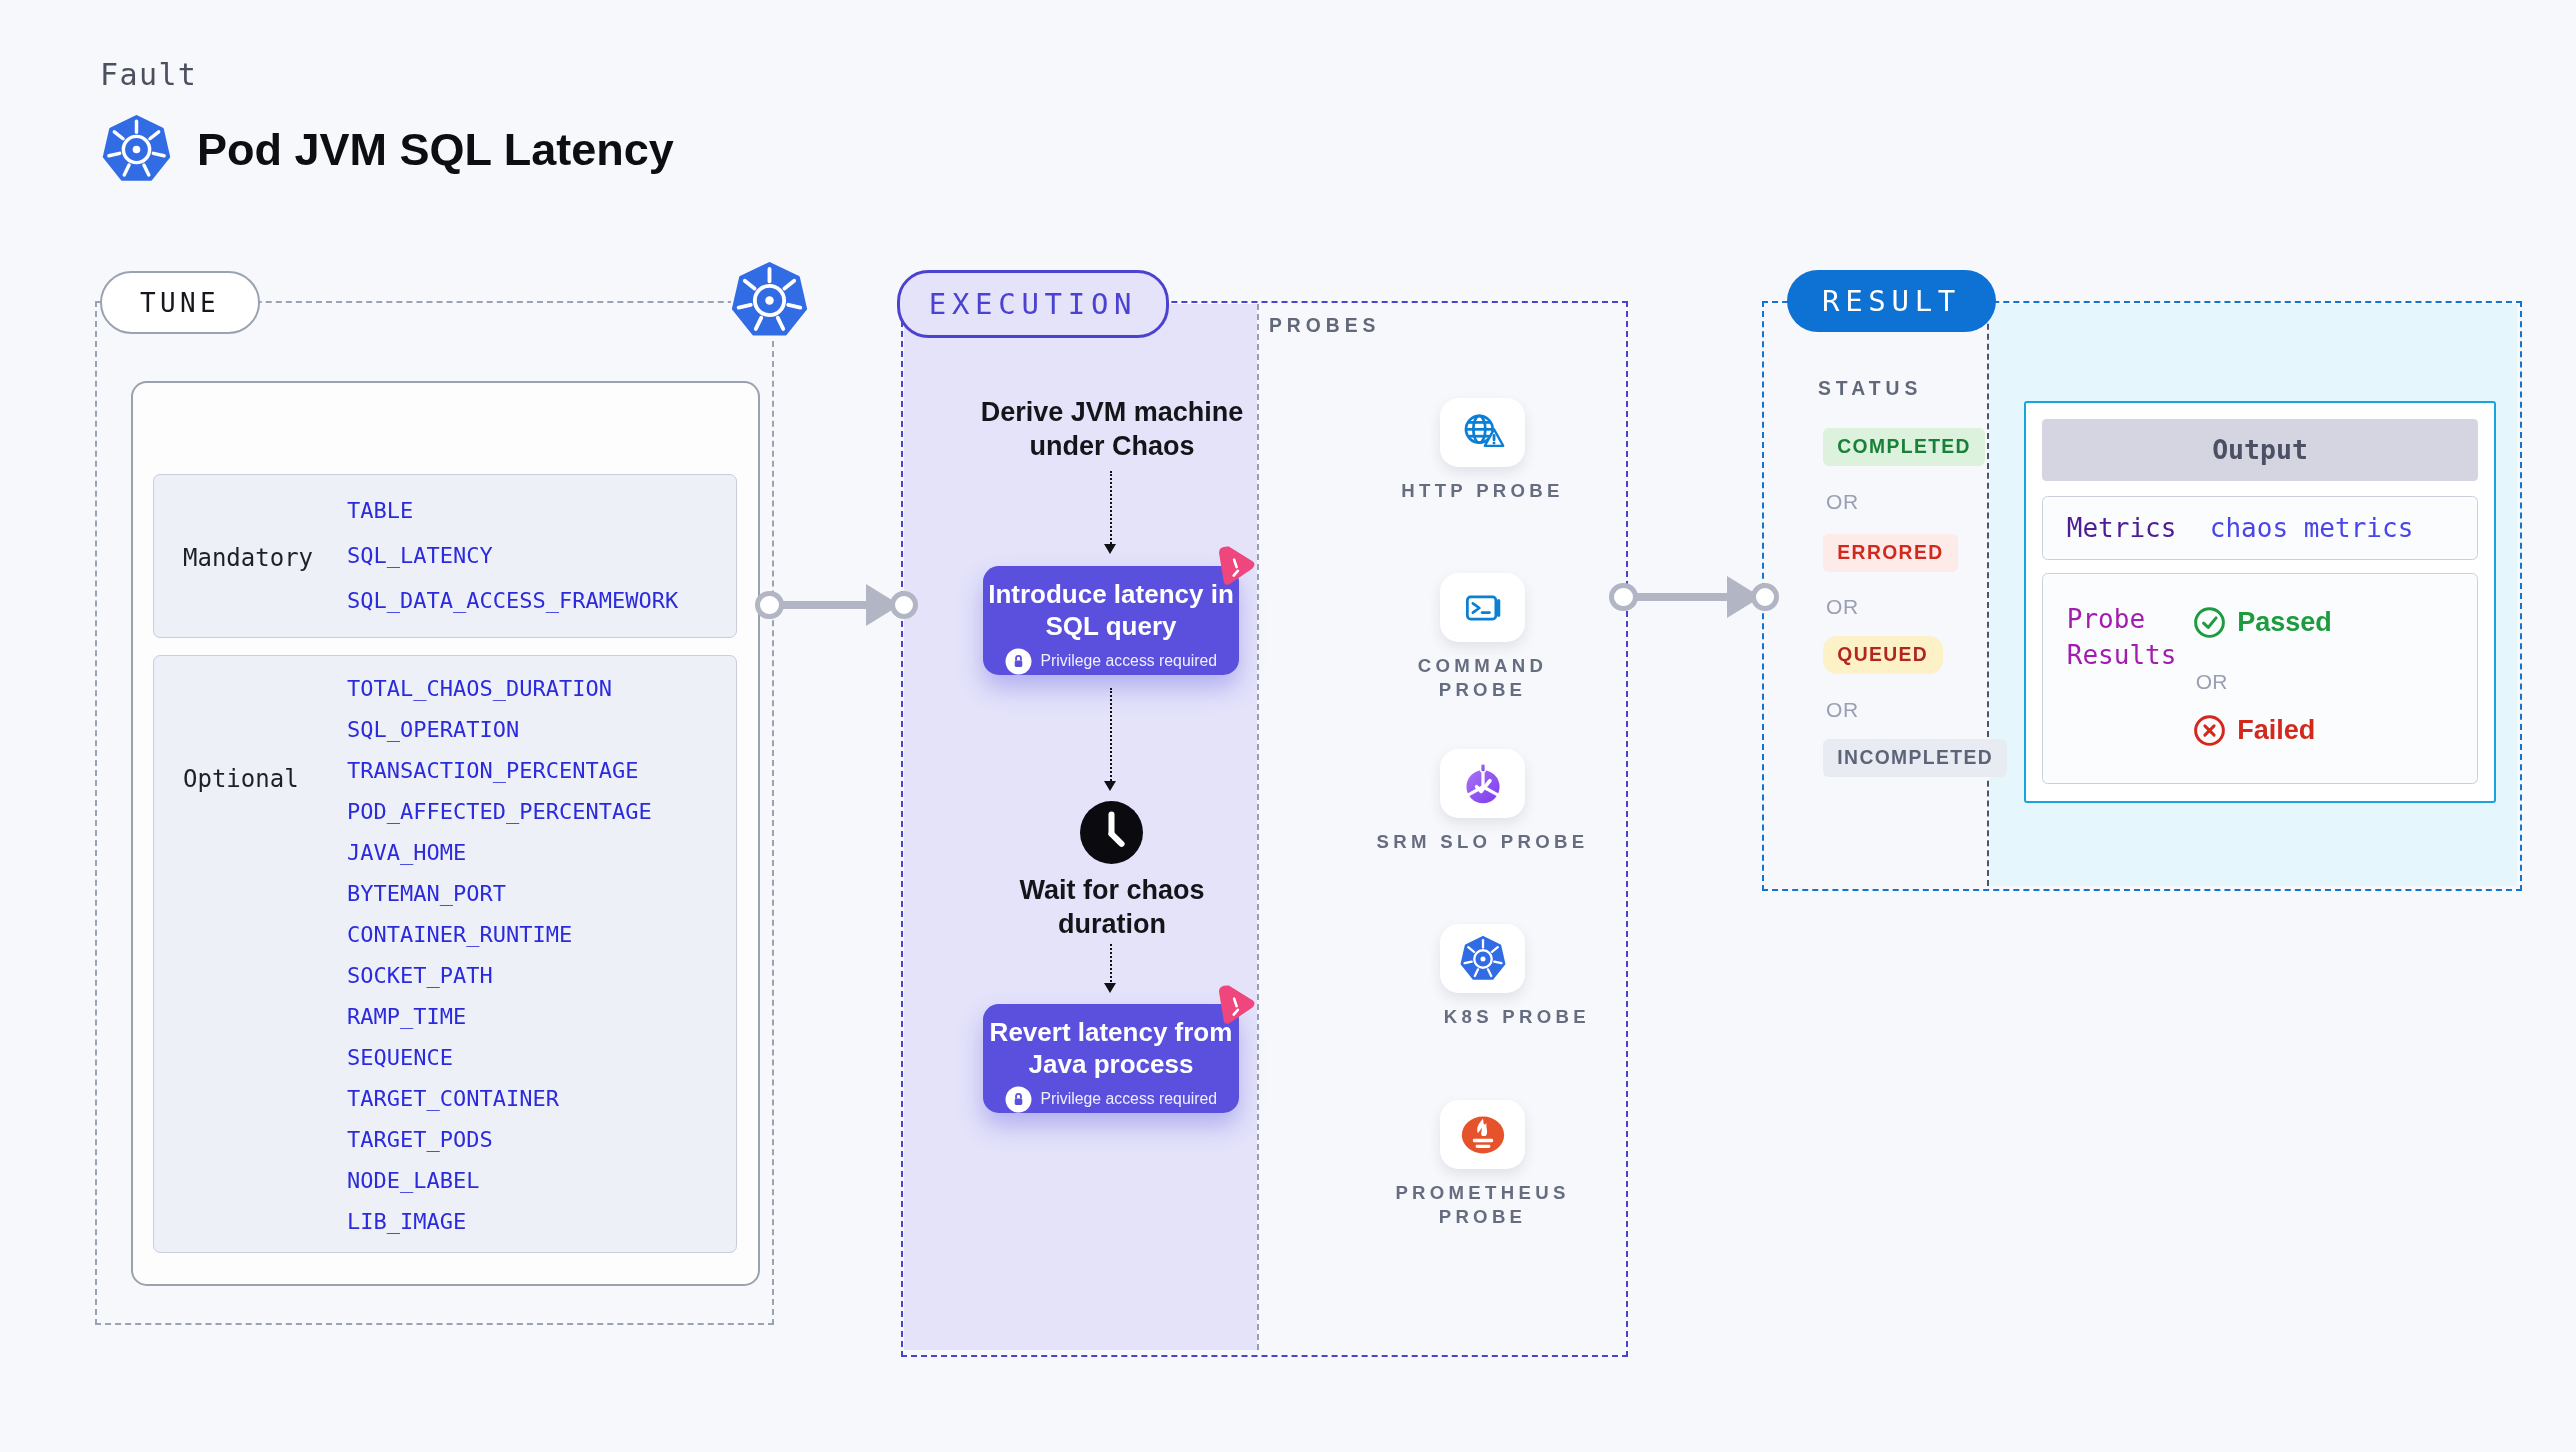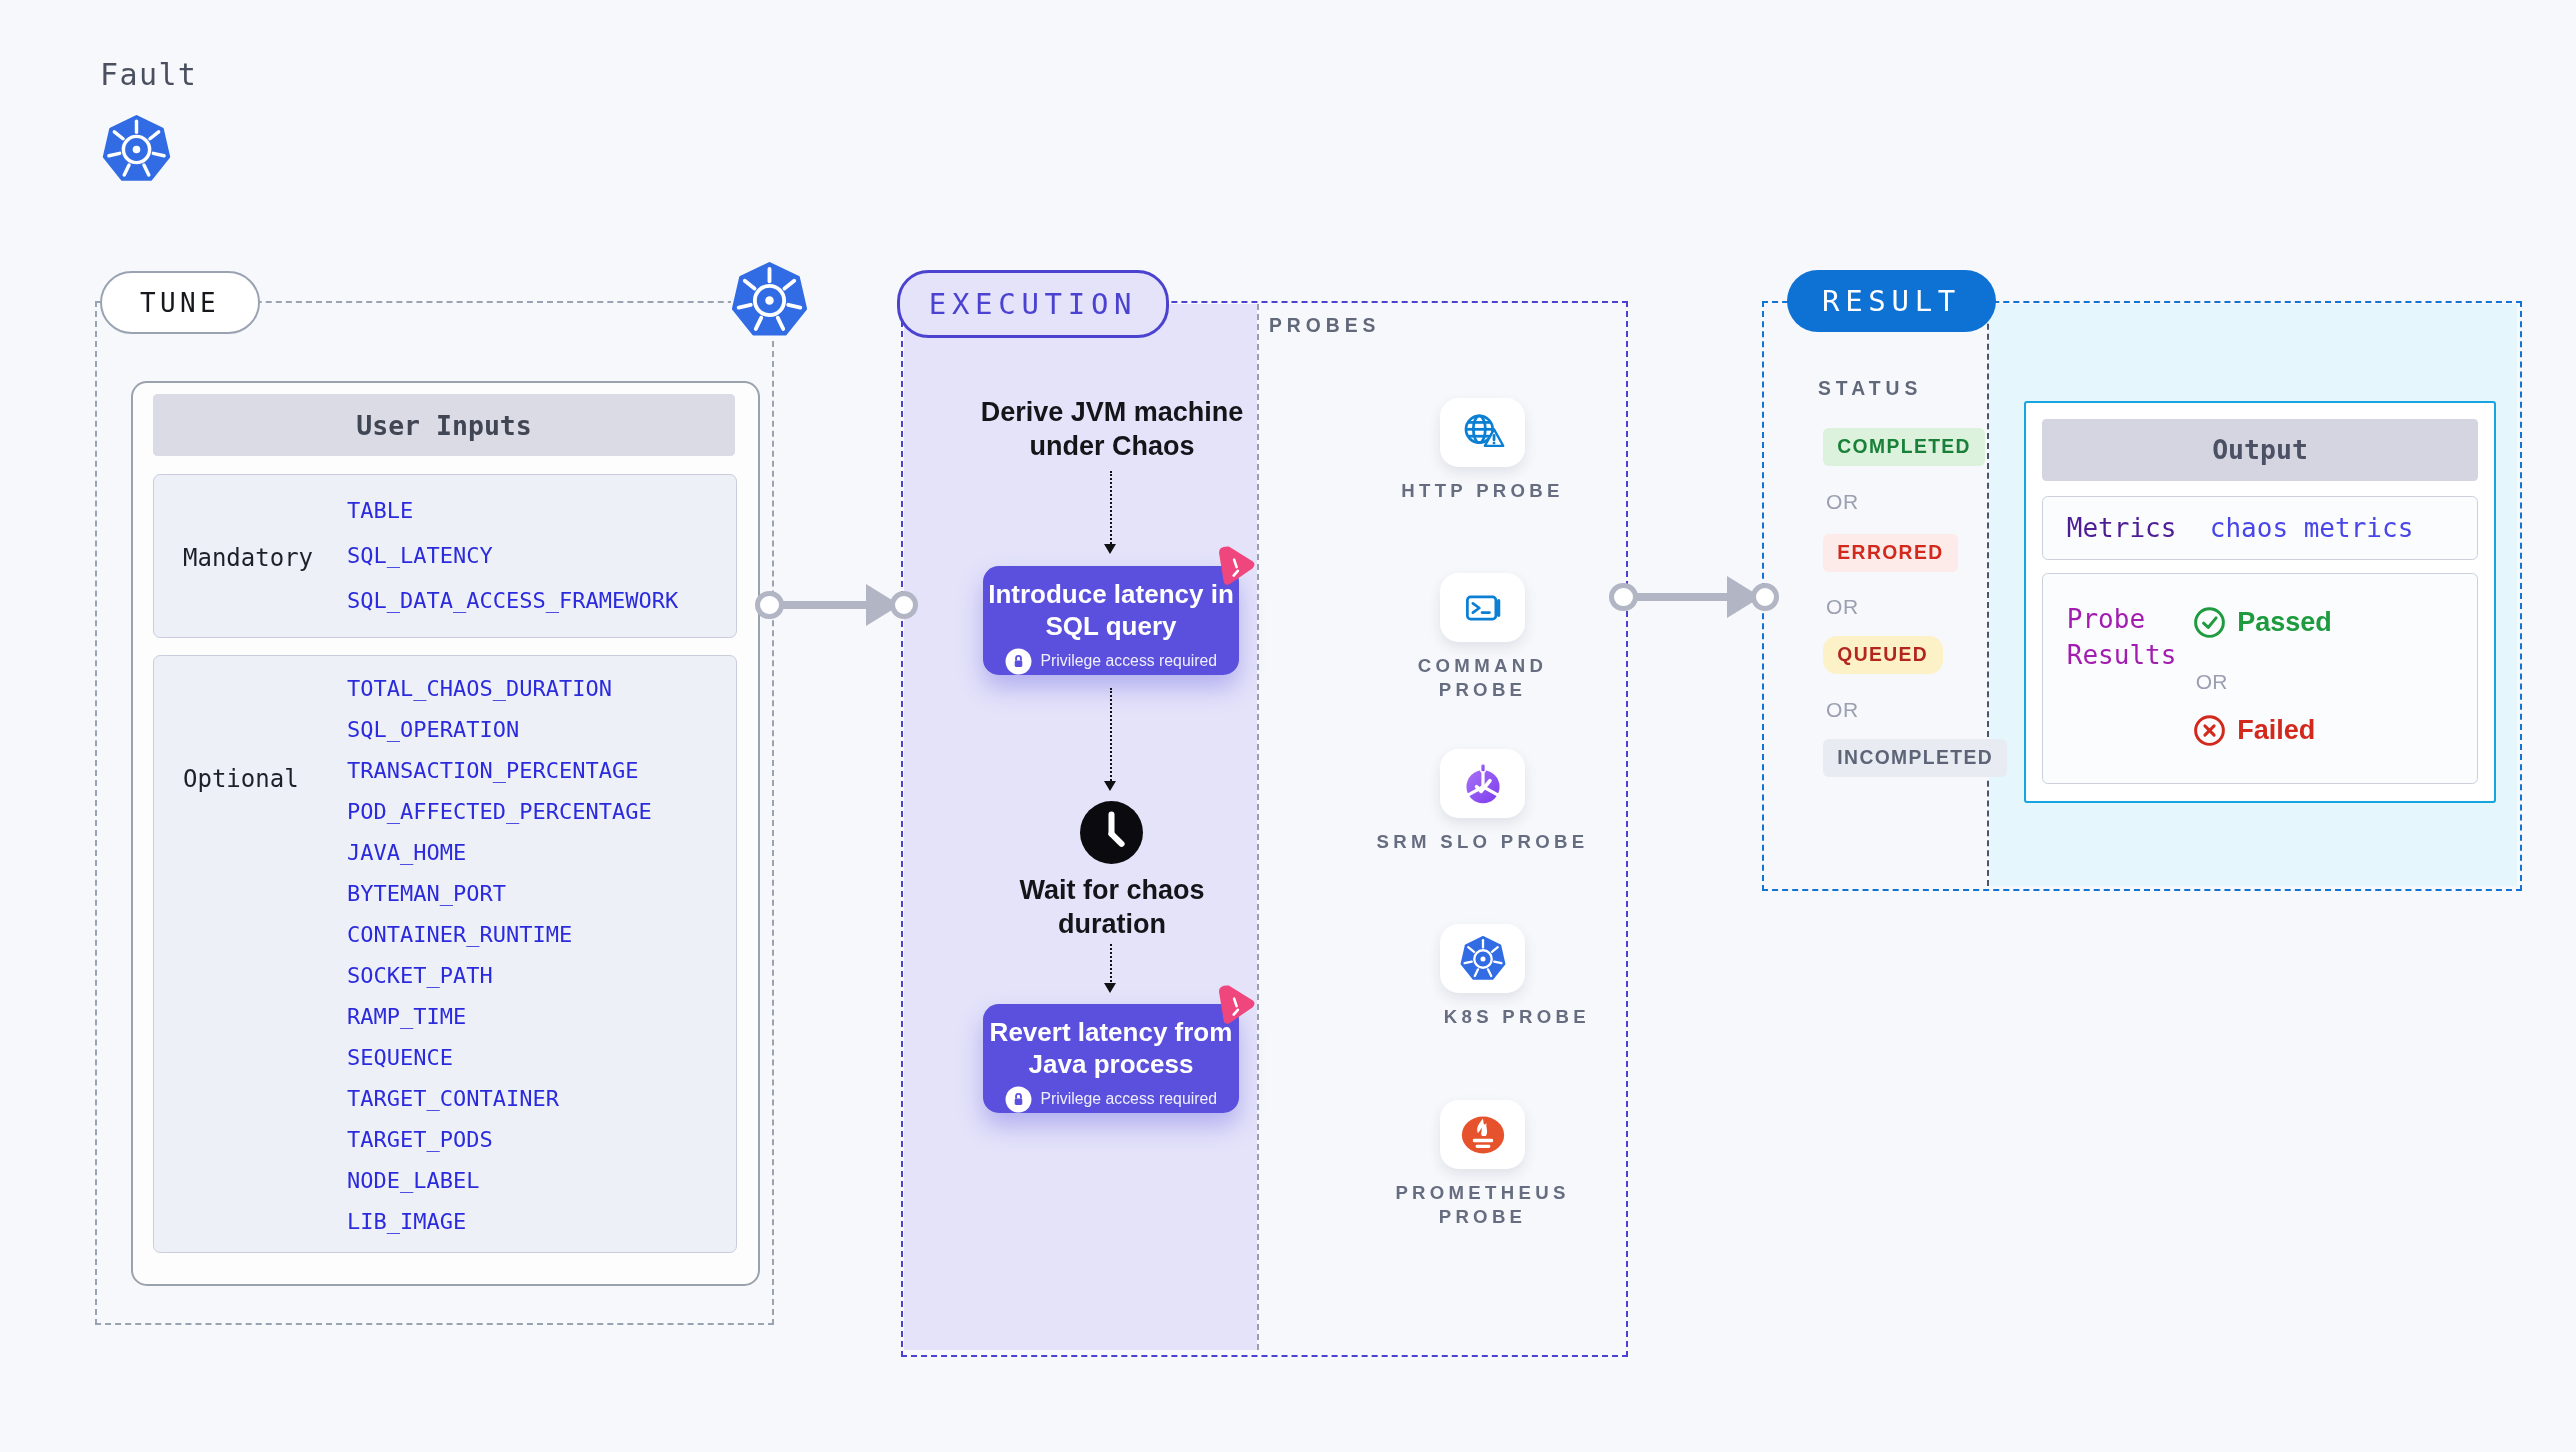--- a/index.html
+++ b/index.html
@@ -151,20 +151,21 @@
         <line x1="50" y1="25" x2="50" y2="9"></line>
         <line x1="69.5" y1="34.4" x2="82.1" y2="24.4"></line>
         <line x1="74.4" y1="55.6" x2="90" y2="59.1"></line>
         <line x1="60.8" y1="72.5" x2="67.8" y2="86.9"></line>
         <line x1="39.2" y1="72.5" x2="32.2" y2="86.9"></line>
         <line x1="25.6" y1="55.6" x2="10" y2="59.1"></line>
         <line x1="30.5" y1="34.4" x2="17.9" y2="24.4"></line>
       </g>
       <circle cx="50" cy="50" r="5.5" fill="#fff"></circle>
     </svg>
+    <div class="page-title">Pod JVM SQL Latency</div>
   </div>
 
   <div class="abs exec-bg"></div>
   <div class="abs result-bg"></div>
   <div class="abs tune-box"></div>
   <div class="abs exec-box"></div>
   <div class="abs exec-divider"></div>
   <div class="abs result-box"></div>
   <div class="abs result-divider"></div>
 
@@ -182,21 +183,20 @@
       <line x1="74.4" y1="55.6" x2="90" y2="59.1"></line>
       <line x1="60.8" y1="72.5" x2="67.8" y2="86.9"></line>
       <line x1="39.2" y1="72.5" x2="32.2" y2="86.9"></line>
       <line x1="25.6" y1="55.6" x2="10" y2="59.1"></line>
       <line x1="30.5" y1="34.4" x2="17.9" y2="24.4"></line>
     </g>
     <circle cx="50" cy="50" r="5.5" fill="#fff"></circle>
   </svg>
 
   <div class="abs ui-card"></div>
-  <div class="abs ui-header mono">User Inputs</div>
 
   <div class="abs input-row row-mandatory">
     <div class="row-label mono">Mandatory</div>
     <div class="env-col">
       <span class="env-item mono">TABLE</span>
       <span class="env-item mono">SQL_LATENCY</span>
       <span class="env-item mono">SQL_DATA_ACCESS_FRAMEWORK</span>
     </div>
   </div>
 

